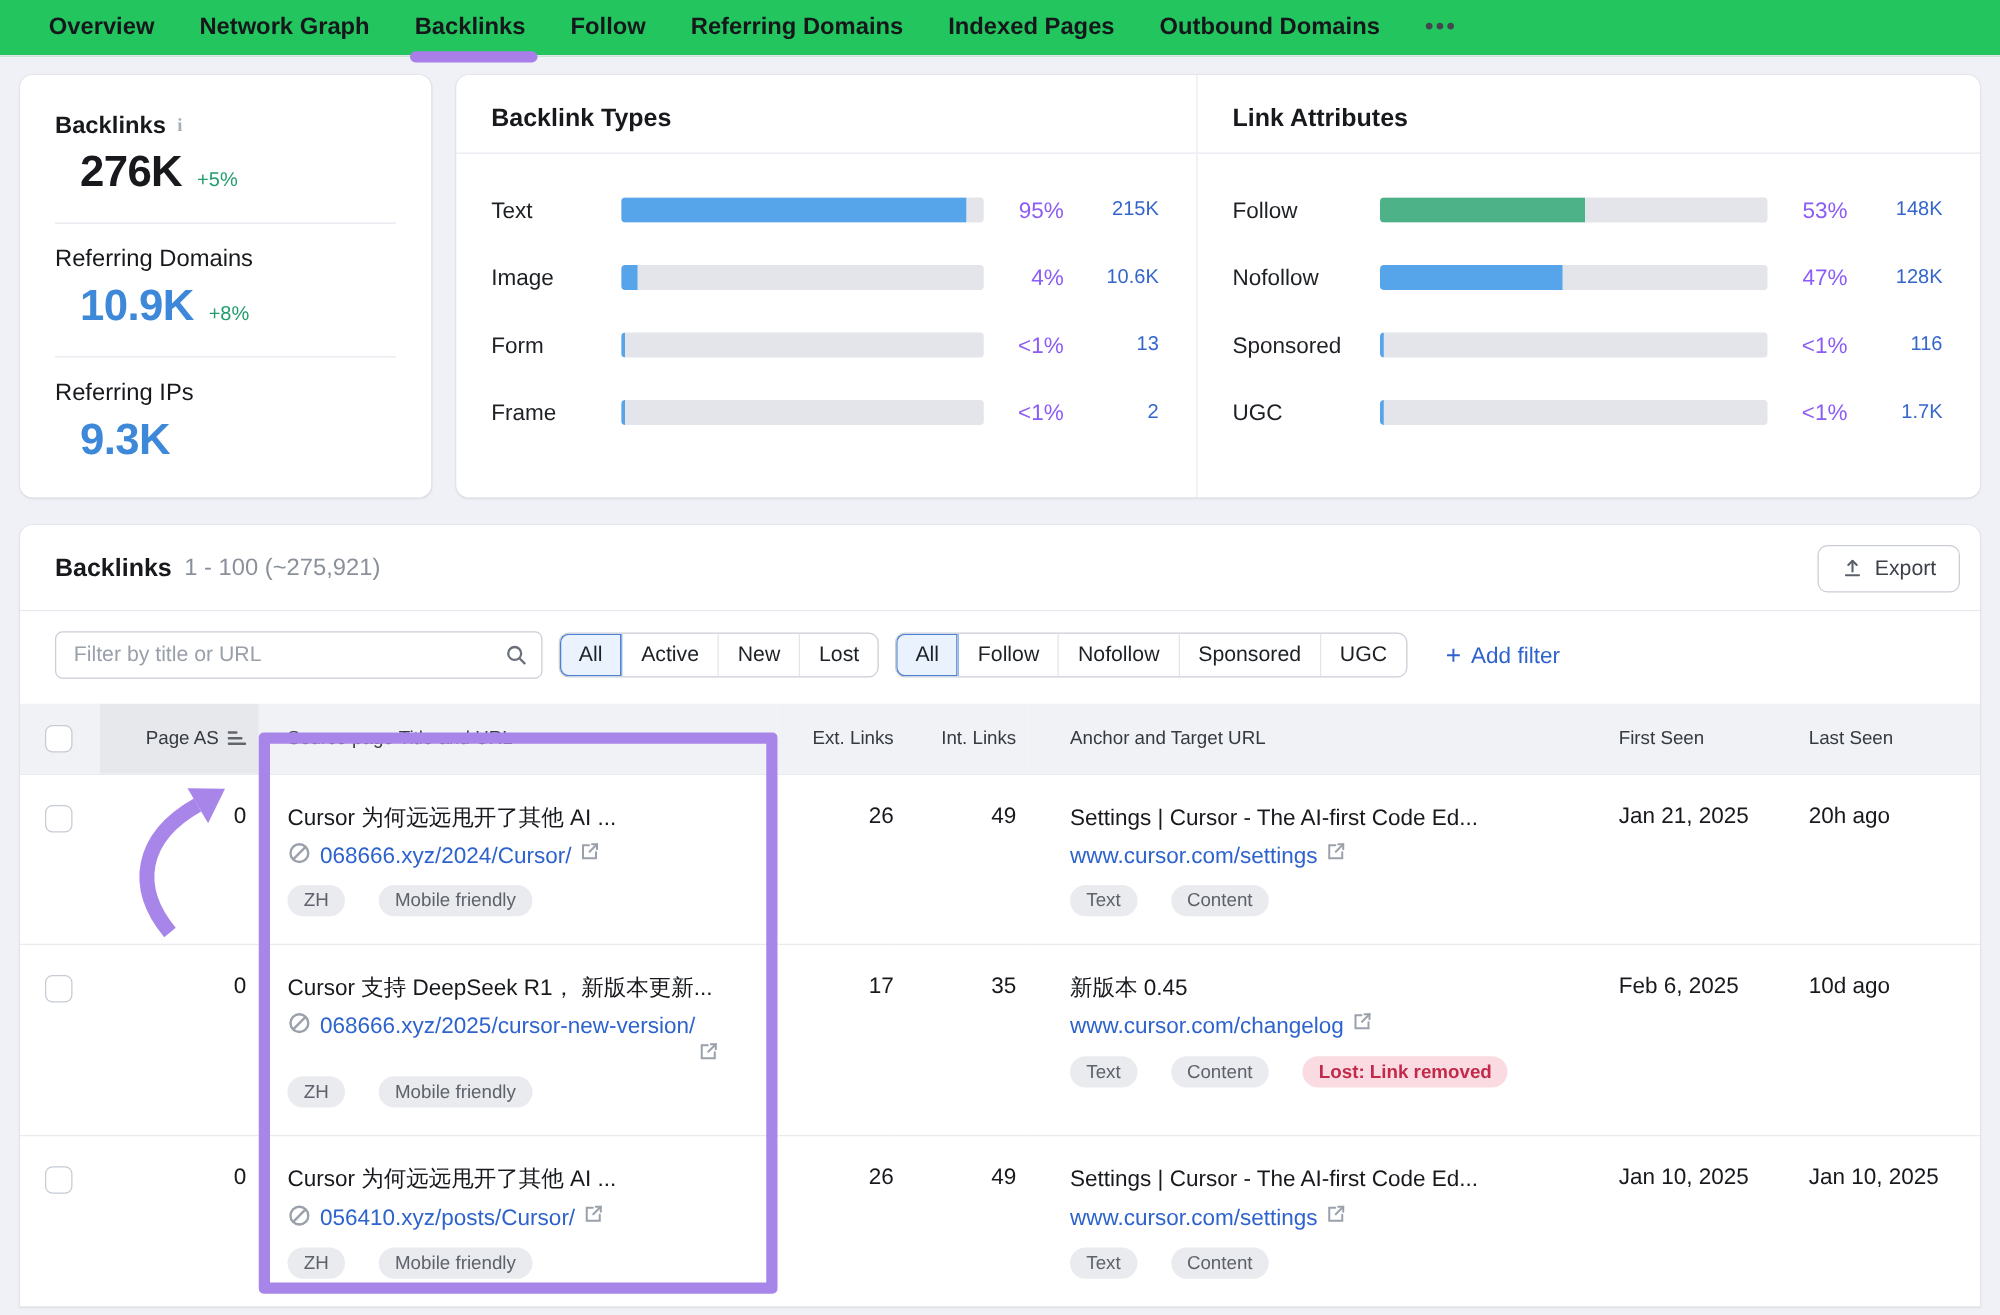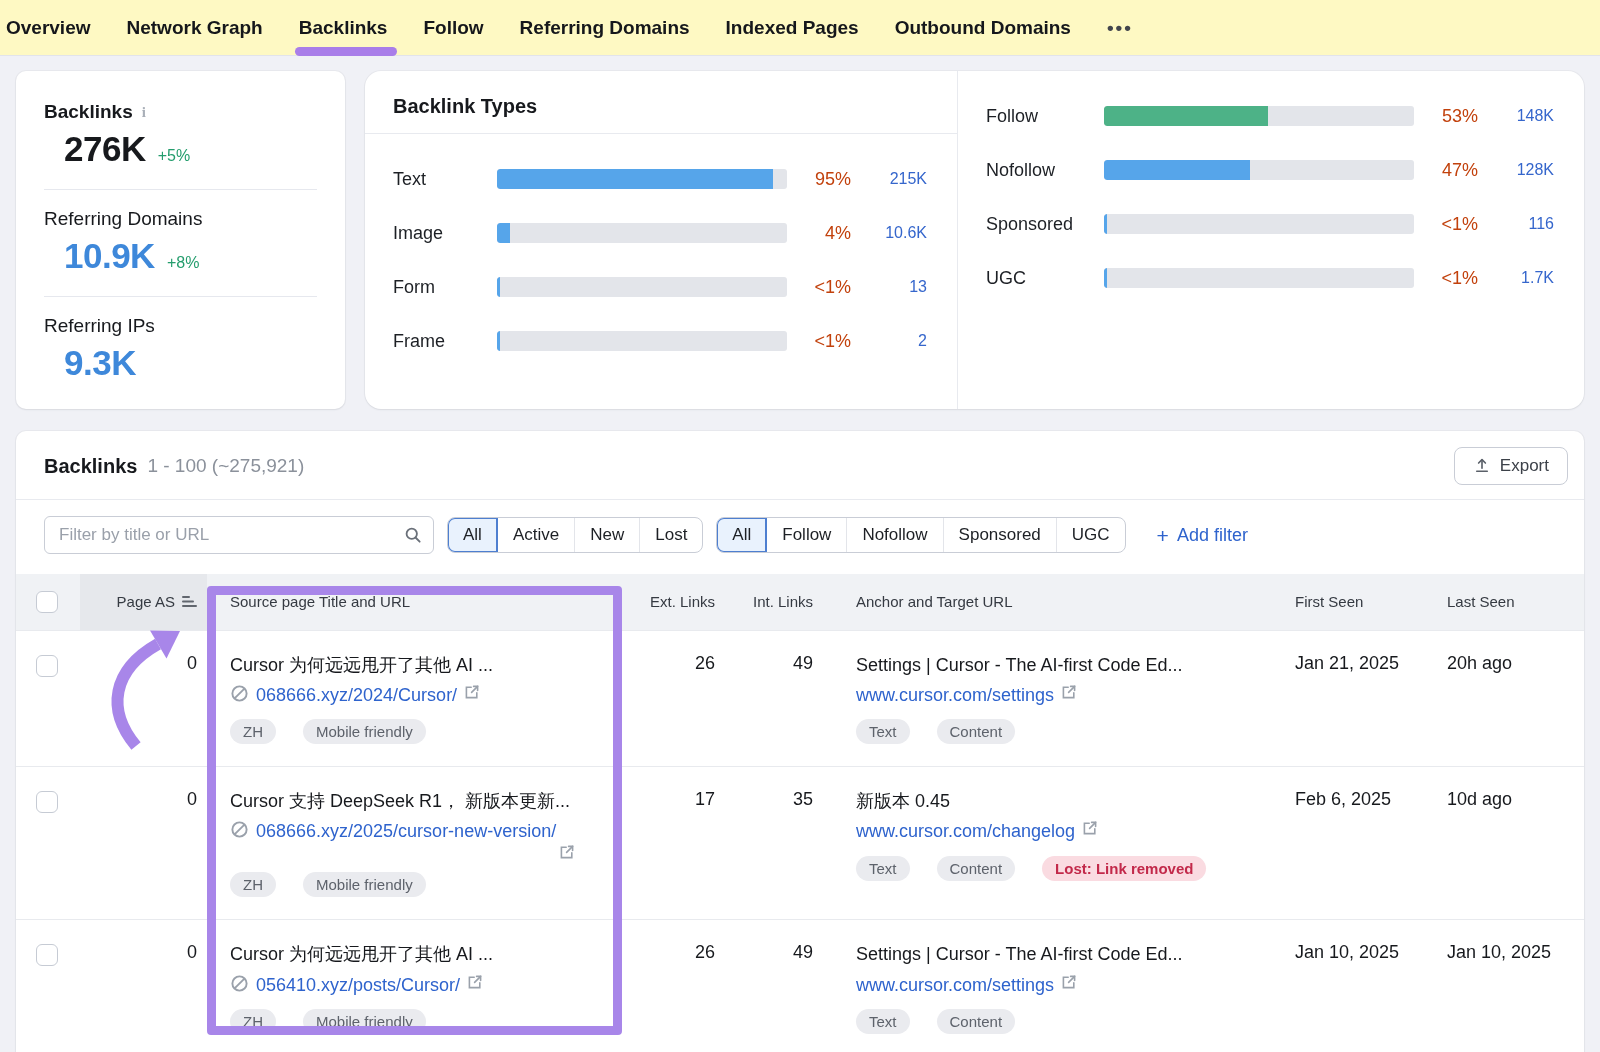--- a/index.html
+++ b/index.html
@@ -3,22 +3,22 @@
 <meta charset="utf-8">
 <style>
   * { margin:0; padding:0; box-sizing:border-box; }
   html,body { width:1600px; height:1052px; overflow:hidden; }
   body {
     font-family:"Liberation Sans","DejaVu Sans",sans-serif;
     background:#f0f1f6; color:#1a1c20; position:relative;
   }
   
   .topnav {
-    background:#fef9c3; border-bottom:1px solid #e2e4ea;
-    height:56px; display:flex; align-items:center; padding:0 6px; gap:36px;
+    background:#22c55e; border-bottom:1px solid #e2e4ea;
+    height:45px; display:flex; align-items:center; padding:0 39px; gap:36px;
   }
   .nav-item {
     font-size:19px; font-weight:700; color:#15171b; cursor:pointer;
     position:relative; height:56px; display:flex; align-items:center;
   }
   .nav-item .underline {
     position:absolute; left:-4px; right:-10px; bottom:0; height:9px;
     background:#a97ee9; border-radius:5px;
   }
   .nav-more { font-size:19px; font-weight:700; color:#43464d; letter-spacing:2px; cursor:pointer; }
@@ -32,32 +32,32 @@
   .metrics-card { width:329px; padding:30px 28px 26px 28px; }
   .metric-label { font-size:19px; font-weight:700; color:#17191d; display:flex; align-items:center; gap:9px; }
   .metric-label.plain { font-weight:400; }
   .info-i { color:#a9afb8; font-size:15px; font-weight:700; font-family:"Liberation Serif",serif; cursor:pointer; }
   .metric-value-row { display:flex; align-items:baseline; gap:12px; margin-top:6px; }
   .metric-value { font-size:35px; font-weight:800; letter-spacing:-0.5px; color:#17191d;margin-left:20px; }
   .metric-value.blue { color:#3e88da; }
   .metric-delta { font-size:16px; color:#249d6d; }
   .metric-divider { border:none; border-top:1px solid #e6e8ee; margin:20px 0 18px 0; }
 
-  .panels-card { flex:1; display:flex;border-radius:16px; }
+  .panels-card { flex:1; display:flex; }
   .panel { padding:0; }
   .panel-left { width:593px; border-right:1px solid #e8eaef; }
   .panel-right { flex:1; }
   .panel-title { font-size:20px; font-weight:800; color:#17191d; padding:24px 28px 15px 28px; border-bottom:1px solid #e8eaef; }
   .bars { padding:18px 30px 24px 28px; }
   .bar-row { display:flex; align-items:center; height:54px; }
   .bar-label { width:104px; font-size:18px; color:#1d2025; flex:none; }
   .panel-right .bar-label { width:118px; }
   .bar-track { flex:1; height:20px; background:#e3e5ea; border-radius:3px; overflow:hidden; }
   .bar-fill { height:100%; border-radius:3px 0 0 3px; }
-  .bar-pct { width:64px; text-align:right; font-size:18px; color:#c2410c; flex:none; }
+  .bar-pct { width:64px; text-align:right; font-size:18px; color:#8b5cf6; flex:none; }
   .bar-count { width:76px; text-align:right; font-size:16px; color:#3566cc; flex:none; cursor:pointer; }
 
   
   .table-card { margin:22px 16px 0 16px; background:#fff; border-radius:10px 10px 0 0;
     box-shadow:0 1px 2px rgba(40,45,60,.08), 0 0 0 1px rgba(40,45,60,.04); position:relative; }
   .tc-header { display:flex; align-items:center; padding:16px 16px 14px 28px; border-bottom:1px solid #e8eaef; }
   .tc-title { font-size:20px; font-weight:800; color:#17191d; }
   .tc-range { font-size:19px; color:#8b919b; margin-left:10px; }
   .export-btn { margin-left:auto; display:flex; align-items:center; gap:9px; border:1px solid #c9cdd6;
     border-radius:8px; background:#fff; padding:8px 18px; font-size:17px; color:#3c4149; cursor:pointer; }
@@ -192,20 +192,21 @@
           <span class="bar-label">Frame</span>
           <div class="bar-track">
               <div class="bar-fill" style="width: 1%; background: rgb(86, 165, 234);"></div>
             </div>
           <span class="bar-pct">&lt;1%</span>
           <span class="bar-count">2</span>
         </div>
       </div>
     </div>
     <div class="panel panel-right">
+      <div class="panel-title">Link Attributes</div>
       <div class="bars">
         <div class="bar-row">
           <span class="bar-label">Follow</span>
           <div class="bar-track">
               <div class="bar-fill" style="width: 53%; background: rgb(77, 178, 135);"></div>
             </div>
           <span class="bar-pct">53%</span>
           <span class="bar-count">148K</span>
         </div>
         <div class="bar-row">

